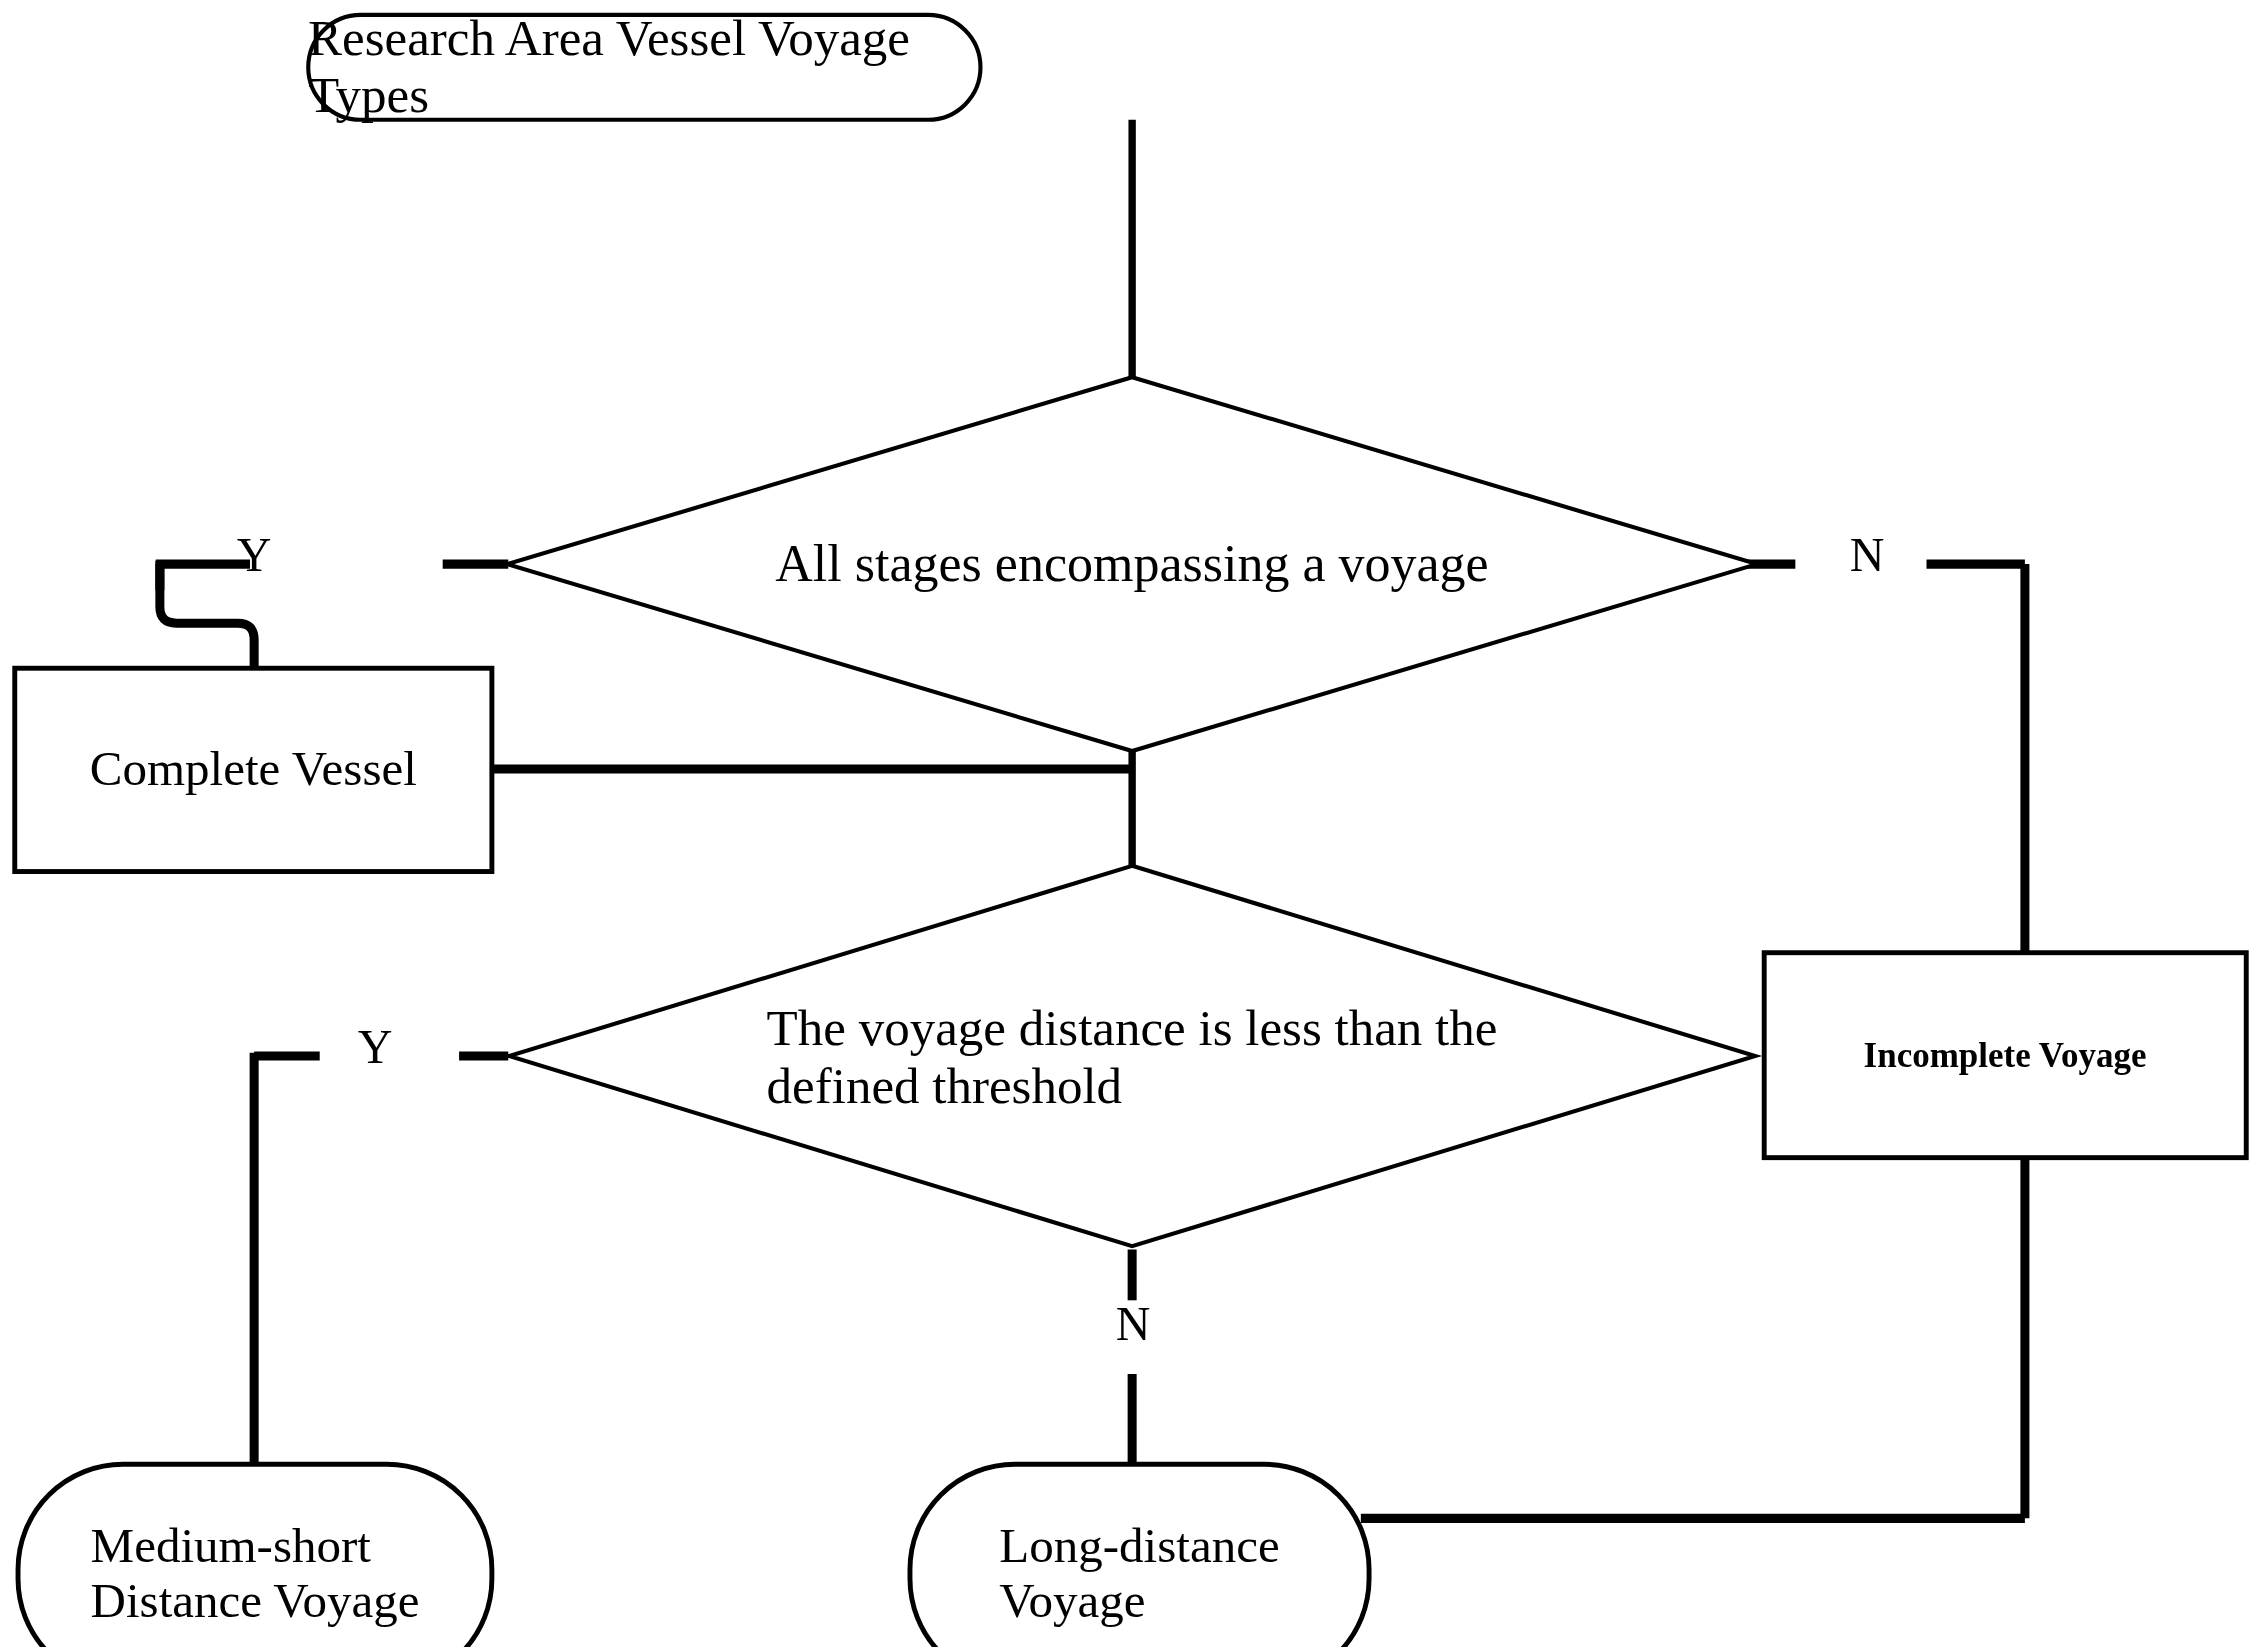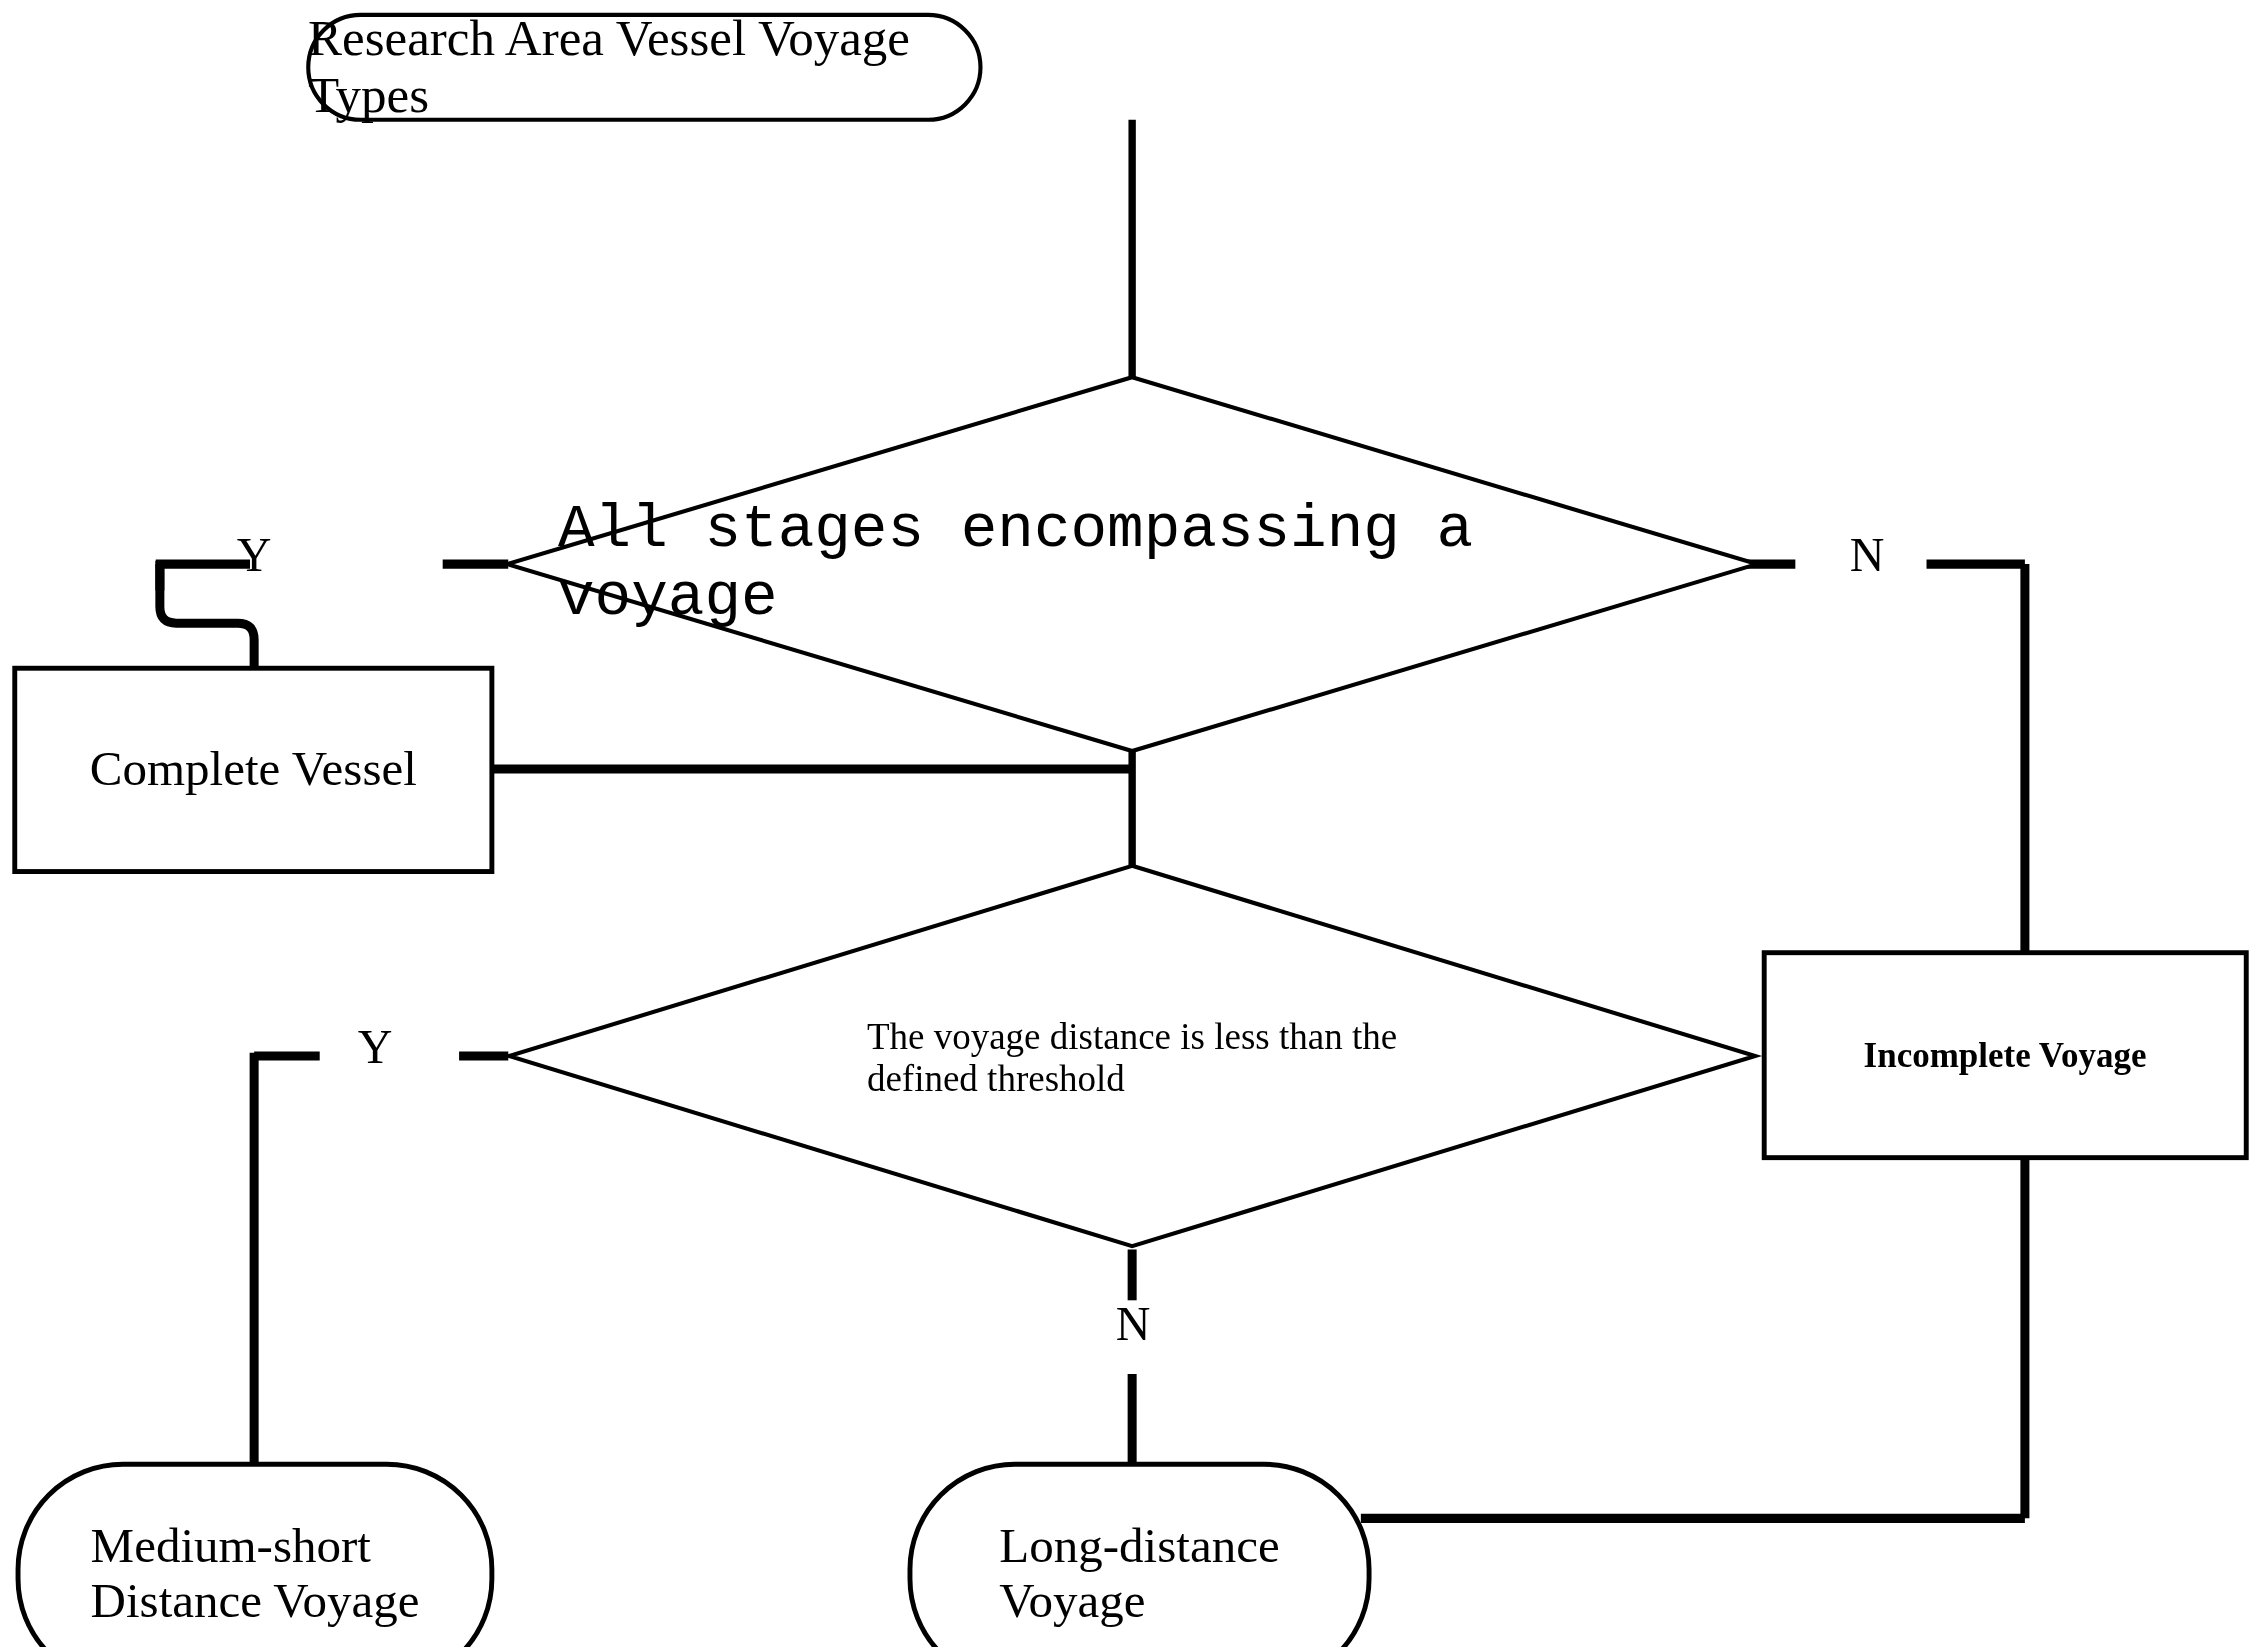--- a/index.html
+++ b/index.html
@@ -93,27 +93,27 @@
 
       <rect x="22" y="1786" width="578" height="268" rx="128" ry="128" stroke-width="6"></rect>
 
       <rect x="1110" y="1786" width="560" height="268" rx="128" ry="128" stroke-width="6"></rect>
 
     </g>
   </svg>
 
   <div class="node-text" style="left:308px; top:14.8px; width:672px; height:105px; font-size:51px;">Research Area Vessel Voyage Types</div>
 
-  <div class="node-text" style="left:558px; top:515px; width:1148px; height:98px; font-size:61px;font-family:Liberation Mono, monospace;">All stages encompassing a voyage</div>
+  <div class="node-text" style="left:558px; top:515px; width:1148px; height:98px; font-size:52px;">All stages encompassing a voyage</div>
 
   <div class="node-text" style="left:14.8px; top:668px; width:477px; height:203px; font-size:49px;">Complete Vessel</div>
 
   <div class="node-text" style="left:1764px; top:953px; width:482px; height:205px; font-size:35px;font-weight:bold;">Incomplete Voyage</div>
 
-  <div class="node-text" style="left:640px; top:963px; width:984px; height:189px; font-size:37px;">The voyage distance is less than the
+  <div class="node-text" style="left:640px; top:963px; width:984px; height:189px; font-size:51px;">The voyage distance is less than the
 defined threshold</div>
 
   <div class="node-text" style="left:18px; top:1464px; width:474px; height:220px; font-size:49px;">Medium-short
 Distance Voyage</div>
 
   <div class="node-text" style="left:910px; top:1464px; width:459px; height:220px; font-size:49px;">Long-distance
 Voyage</div>
 
   <div class="branch-label" style="left:205px; top:531px; width:98px;">Y</div>
 

